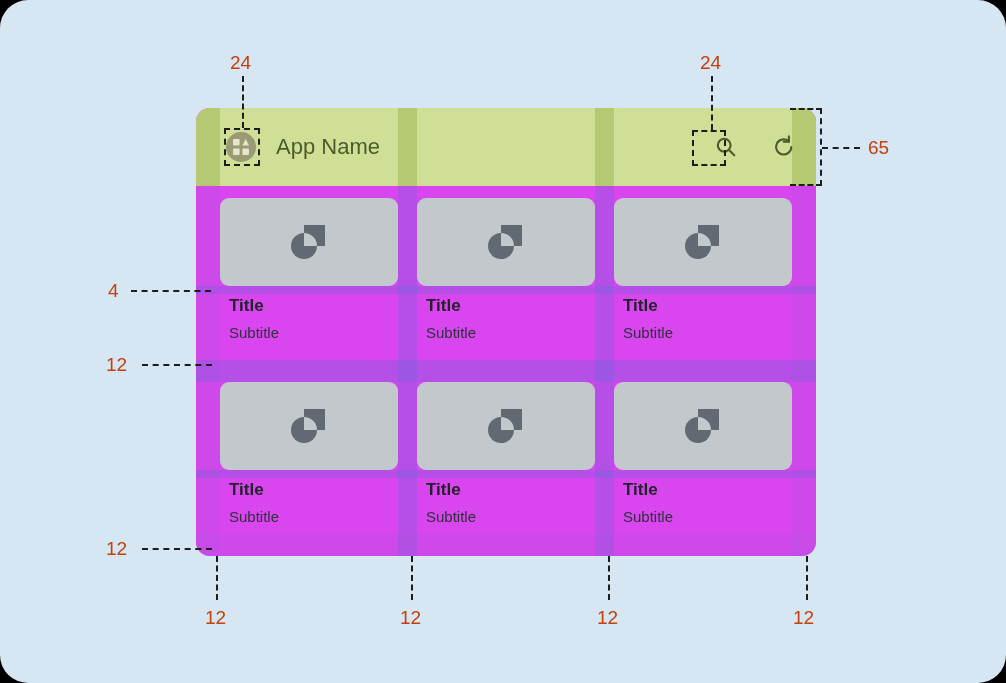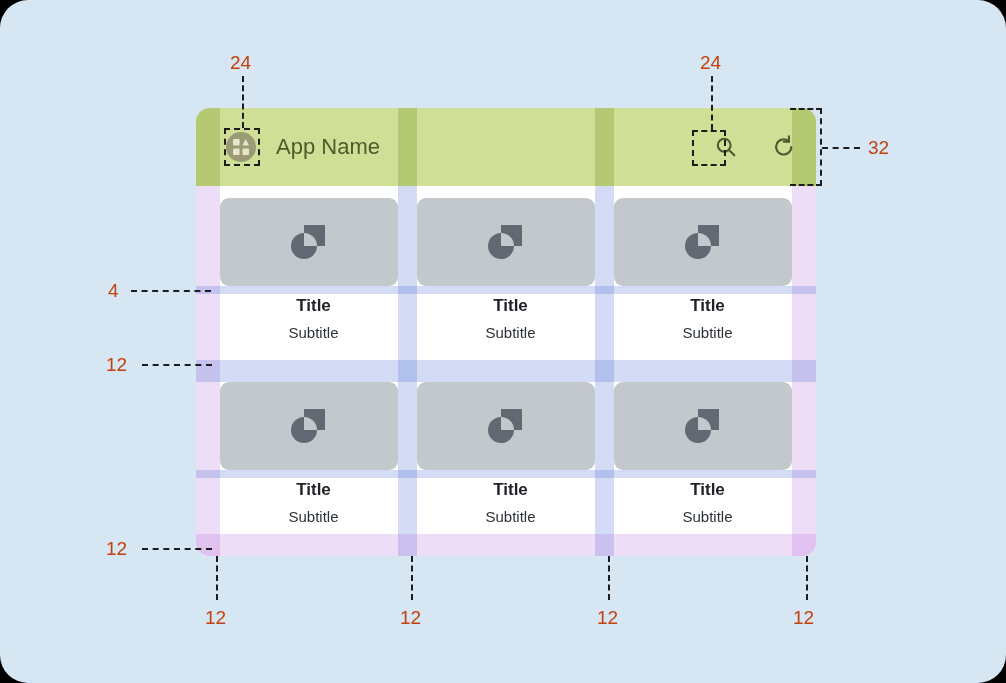--- a/index.html
+++ b/index.html
@@ -24,21 +24,21 @@
 
   
   #device {
     position: absolute;
     left: 196px;
     top: 108px;
     width: 620px;
     height: 448px;
     border-radius: 14px;
     overflow: hidden;
-    background: #ffffff;
+    background: #d946ef;
   }
 
   
   .appbar {
     position: absolute;
     left: 0; top: 0;
     width: 620px;
     height: 78px;
     background: #cfe096;
     display: flex;
@@ -89,21 +89,20 @@
     height: 88px;
     background: #c3c8cd;
     border-radius: 9px;
     display: flex;
     align-items: center;
     justify-content: center;
   }
   .card-text {
     padding-top: 10px;
     padding-left: 9px;
-    text-align: center;
   }
   .card-title {
     font-size: 17px;
     font-weight: bold;
     color: #20242a;
     line-height: 20px;
   }
   .card-subtitle {
     font-size: 15px;
     font-weight: 400;
@@ -292,21 +291,21 @@
   <div class="dash-box" style="left:224px; top:128px; width:36px; height:38px;"></div>
   <div class="dash-v" style="left:242px; top:76px; height:52px;"></div>
   <div class="ann-label" style="left:230px; top:52px;">24</div>
 
   <div class="dash-box" style="left:692px; top:130px; width:34px; height:36px;"></div>
   <div class="dash-v" style="left:711px; top:76px; height:54px;"></div>
   <div class="ann-label" style="left:700px; top:52px;">24</div>
 
   <div class="bracket" style="left:790px; top:108px; width:32px; height:78px;"></div>
   <div class="dash-h" style="left:822px; top:147px; width:38px;"></div>
-  <div class="ann-label" style="left:868px; top:137px;">32</div>
+  <div class="ann-label" style="left:868px; top:137px;">65</div>
 
   <div class="dash-h" style="left:131px; top:290px; width:80px;"></div>
   <div class="ann-label" style="left:108px; top:280px;">4</div>
 
   <div class="dash-h" style="left:142px; top:364px; width:70px;"></div>
   <div class="ann-label" style="left:106px; top:354px;">12</div>
 
   <div class="dash-h" style="left:142px; top:548px; width:70px;"></div>
   <div class="ann-label" style="left:106px; top:538px;">12</div>
 

